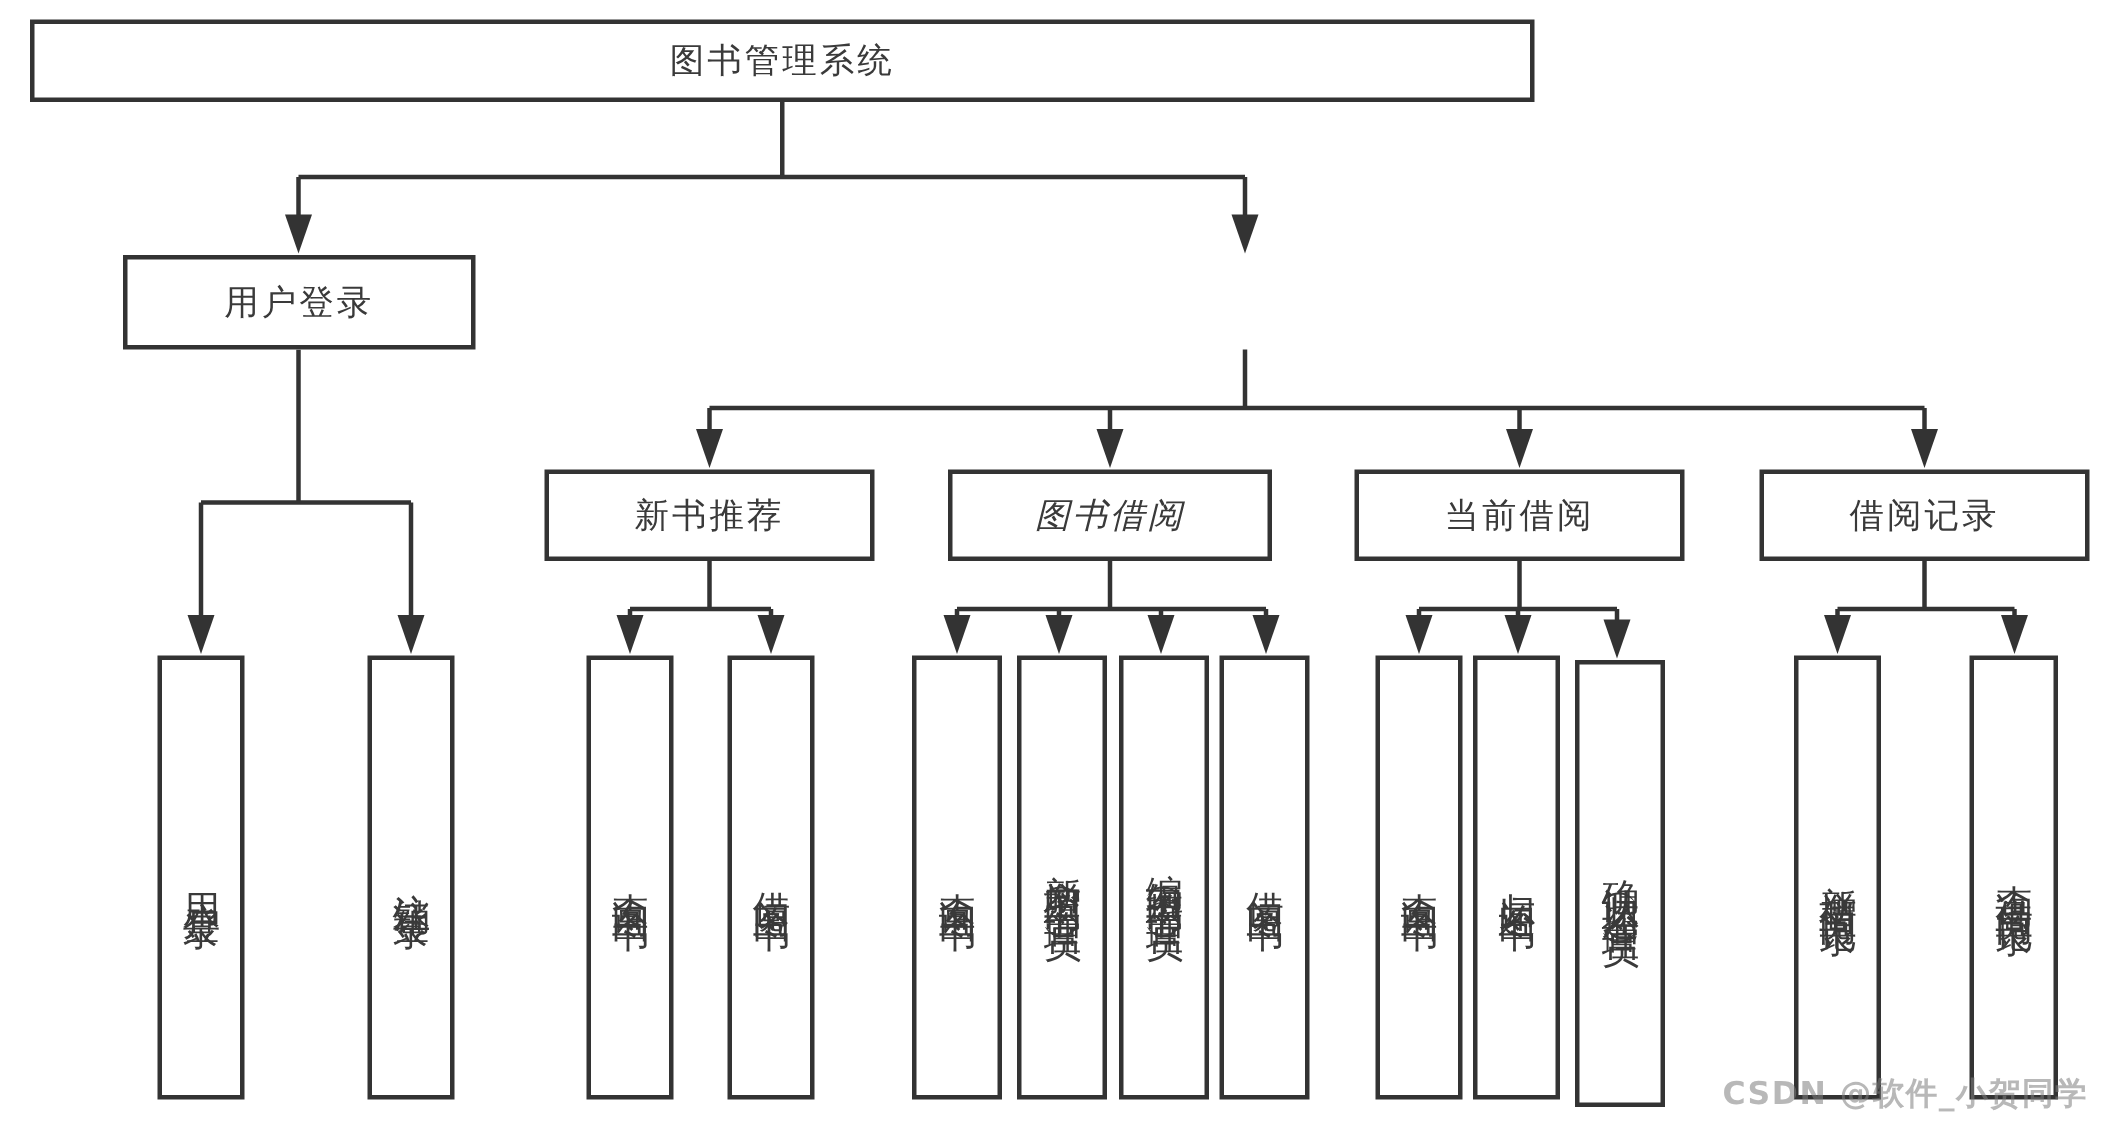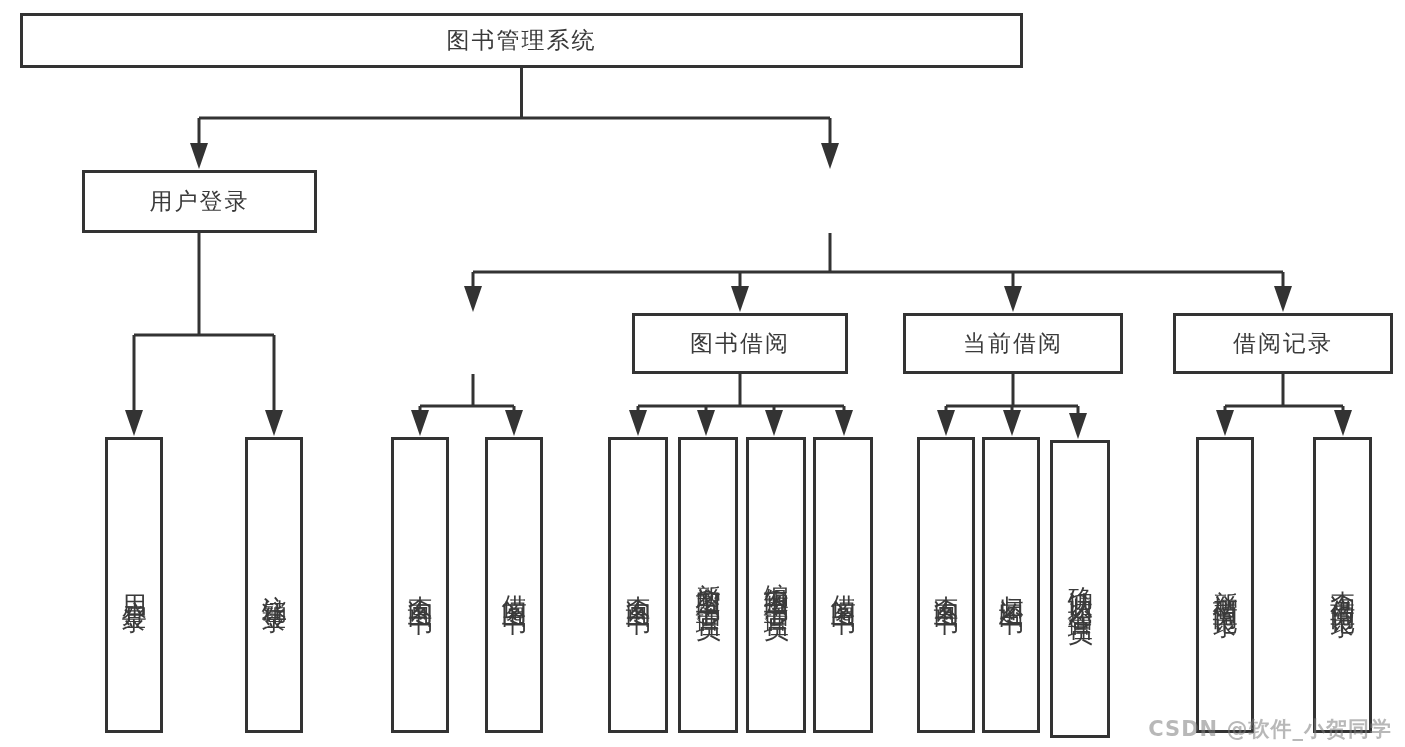--- a/index.html
+++ b/index.html
@@ -136,21 +136,22 @@
       <path class="line" d="M1343 406 L1343 414"></path>
       <polygon class="arrow" points="1216,410 1234,410 1225,436"></polygon>
       <polygon class="arrow" points="1334,410 1352,410 1343,436"></polygon>
     </g>
   </svg>
 
   <div class="node hnode" style="left:20px; top:13px; width:1003px; height:55px;">图书管理系统</div>
 
   <div class="node hnode" style="left:82px; top:170px; width:235px; height:63px;">用户登录</div>
 
-  <div class="node hnode" style="left:632px; top:313px; width:216px; height:61px;">图书借阅</div>
+  <div class="node hnode" style="left:363px; top:313px; width:220px; height:61px;">新书推荐</div>
+  <div class="node hnode" style="left:632px; top:313px; width:216px; height:61px;font-style:italic;">图书借阅</div>
   <div class="node hnode" style="left:1173px; top:313px; width:220px; height:61px;">借阅记录</div>
   <div class="node hnode" style="left:903px; top:313px; width:220px; height:61px;">当前借阅</div>
 
   <div class="node leaf" style="left:105px;">
     <span class="vtext">用户登录</span>
   </div>
   <div class="node leaf" style="left:245px;">
     <span class="vtext">注销登录</span>
   </div>
 

